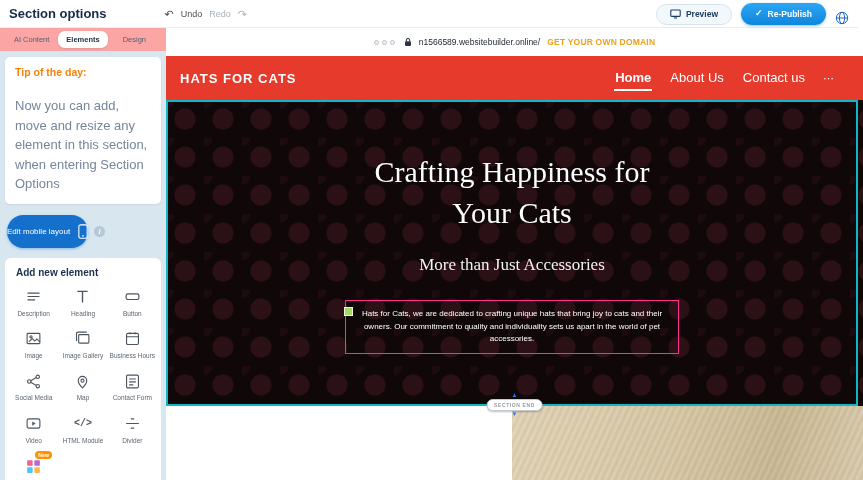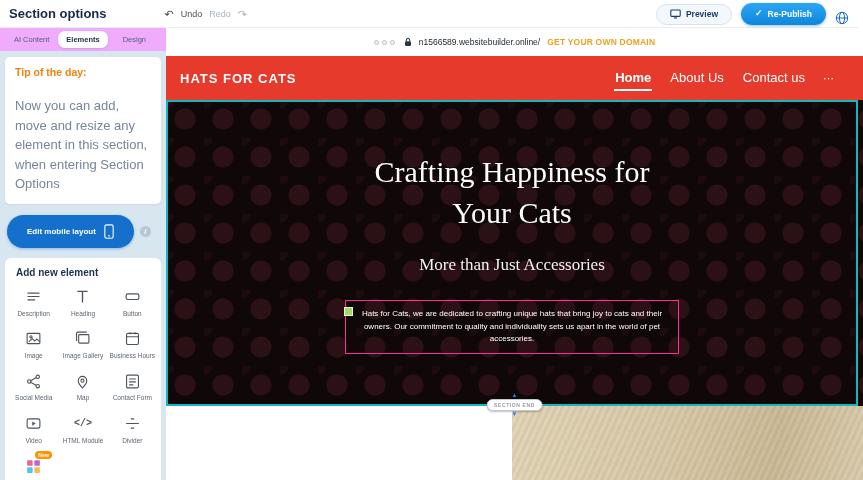--- a/index.html
+++ b/index.html
@@ -21,29 +21,29 @@
     background:#f3f8fc;border:1px solid #d5e2ee;color:#1d3e63;font-size:8.5px;font-weight:bold;cursor:pointer;}
   .btn-republish{display:flex;align-items:center;gap:5px;height:22px;padding:0 14px;border-radius:12px;
     background:linear-gradient(#2ba6f4,#0e86dc);color:#fff;font-size:8.5px;font-weight:bold;border:none;
     box-shadow:0 1px 3px rgba(20,120,200,.45);cursor:pointer;}
   .check{font-size:9px;line-height:9px;}
   .globe{display:flex;align-items:center;cursor:pointer;}
 
   
   .sidebar{position:absolute;top:28px;left:0;width:166px;height:452px;background:#d8e6f0;
     display:flex;flex-direction:column;z-index:30;}
-  .tabs{display:flex;background:#f0abfc;padding:3px 7px;gap:2px;justify-content:space-between;}
+  .tabs{display:flex;background:#fca5a5;padding:3px 7px;gap:2px;justify-content:space-between;}
   .tab{flex:1;text-align:center;font-size:7.5px;color:#4d6378;padding:4px 0;border-radius:7px;cursor:pointer;}
   .tab.active{background:#fff;color:#233448;font-weight:bold;box-shadow:0 1px 2px rgba(40,70,100,.15);}
   .tip-card{background:#fff;border-radius:5px;margin:6px 5px 0;padding:9px 10px 10px;box-shadow:0 1px 2px rgba(30,60,90,.08);}
   .tip-title{color:#f5820b;font-weight:bold;font-size:10.5px;margin-bottom:18px;}
   .tip-body{font-size:13px;color:#75869a;line-height:1.5;}
   .mobile-row{display:flex;align-items:center;gap:6px;margin:11px 5px 5px 7px;}
   .btn-mobile{display:flex;align-items:center;gap:8px;background:#1570cb;color:#fff;border:none;
-    border-radius:18px;padding:9px 20px;font-size:8px;font-weight:bold;cursor:pointer;box-shadow:0 1px 3px rgba(21,112,203,.4);}
+    border-radius:18px;padding:9px 0;font-size:8px;font-weight:normal;cursor:pointer;box-shadow:0 1px 3px rgba(21,112,203,.4);}
   .info-dot{width:11px;height:11px;border-radius:50%;background:#b6c7d5;color:#fff;font-size:7.5px;
     display:flex;align-items:center;justify-content:center;font-weight:bold;font-style:italic;cursor:pointer;}
   .add-card{background:#fff;border-radius:6px;margin:5px 5px 0;padding:9px 5px 11px;}
   .add-title{font-size:10px;font-weight:bold;color:#1d2f4e;margin:0 0 9px 6px;}
   .el-grid{display:grid;grid-template-columns:repeat(3,1fr);row-gap:11px;column-gap:2px;}
   .el-item{display:flex;flex-direction:column;align-items:center;gap:3px;cursor:pointer;}
   .el-icon{height:20px;display:flex;align-items:center;justify-content:center;color:#4c555e;position:relative;}
   .el-label{font-size:6.5px;color:#5c6670;text-align:center;line-height:1.3;max-width:46px;}
   .badge-new{position:absolute;top:-5px;right:-10px;background:#ff9300;color:#fff;font-size:5px;
     font-weight:bold;border-radius:6px;padding:1px 3px;letter-spacing:.2px;}

